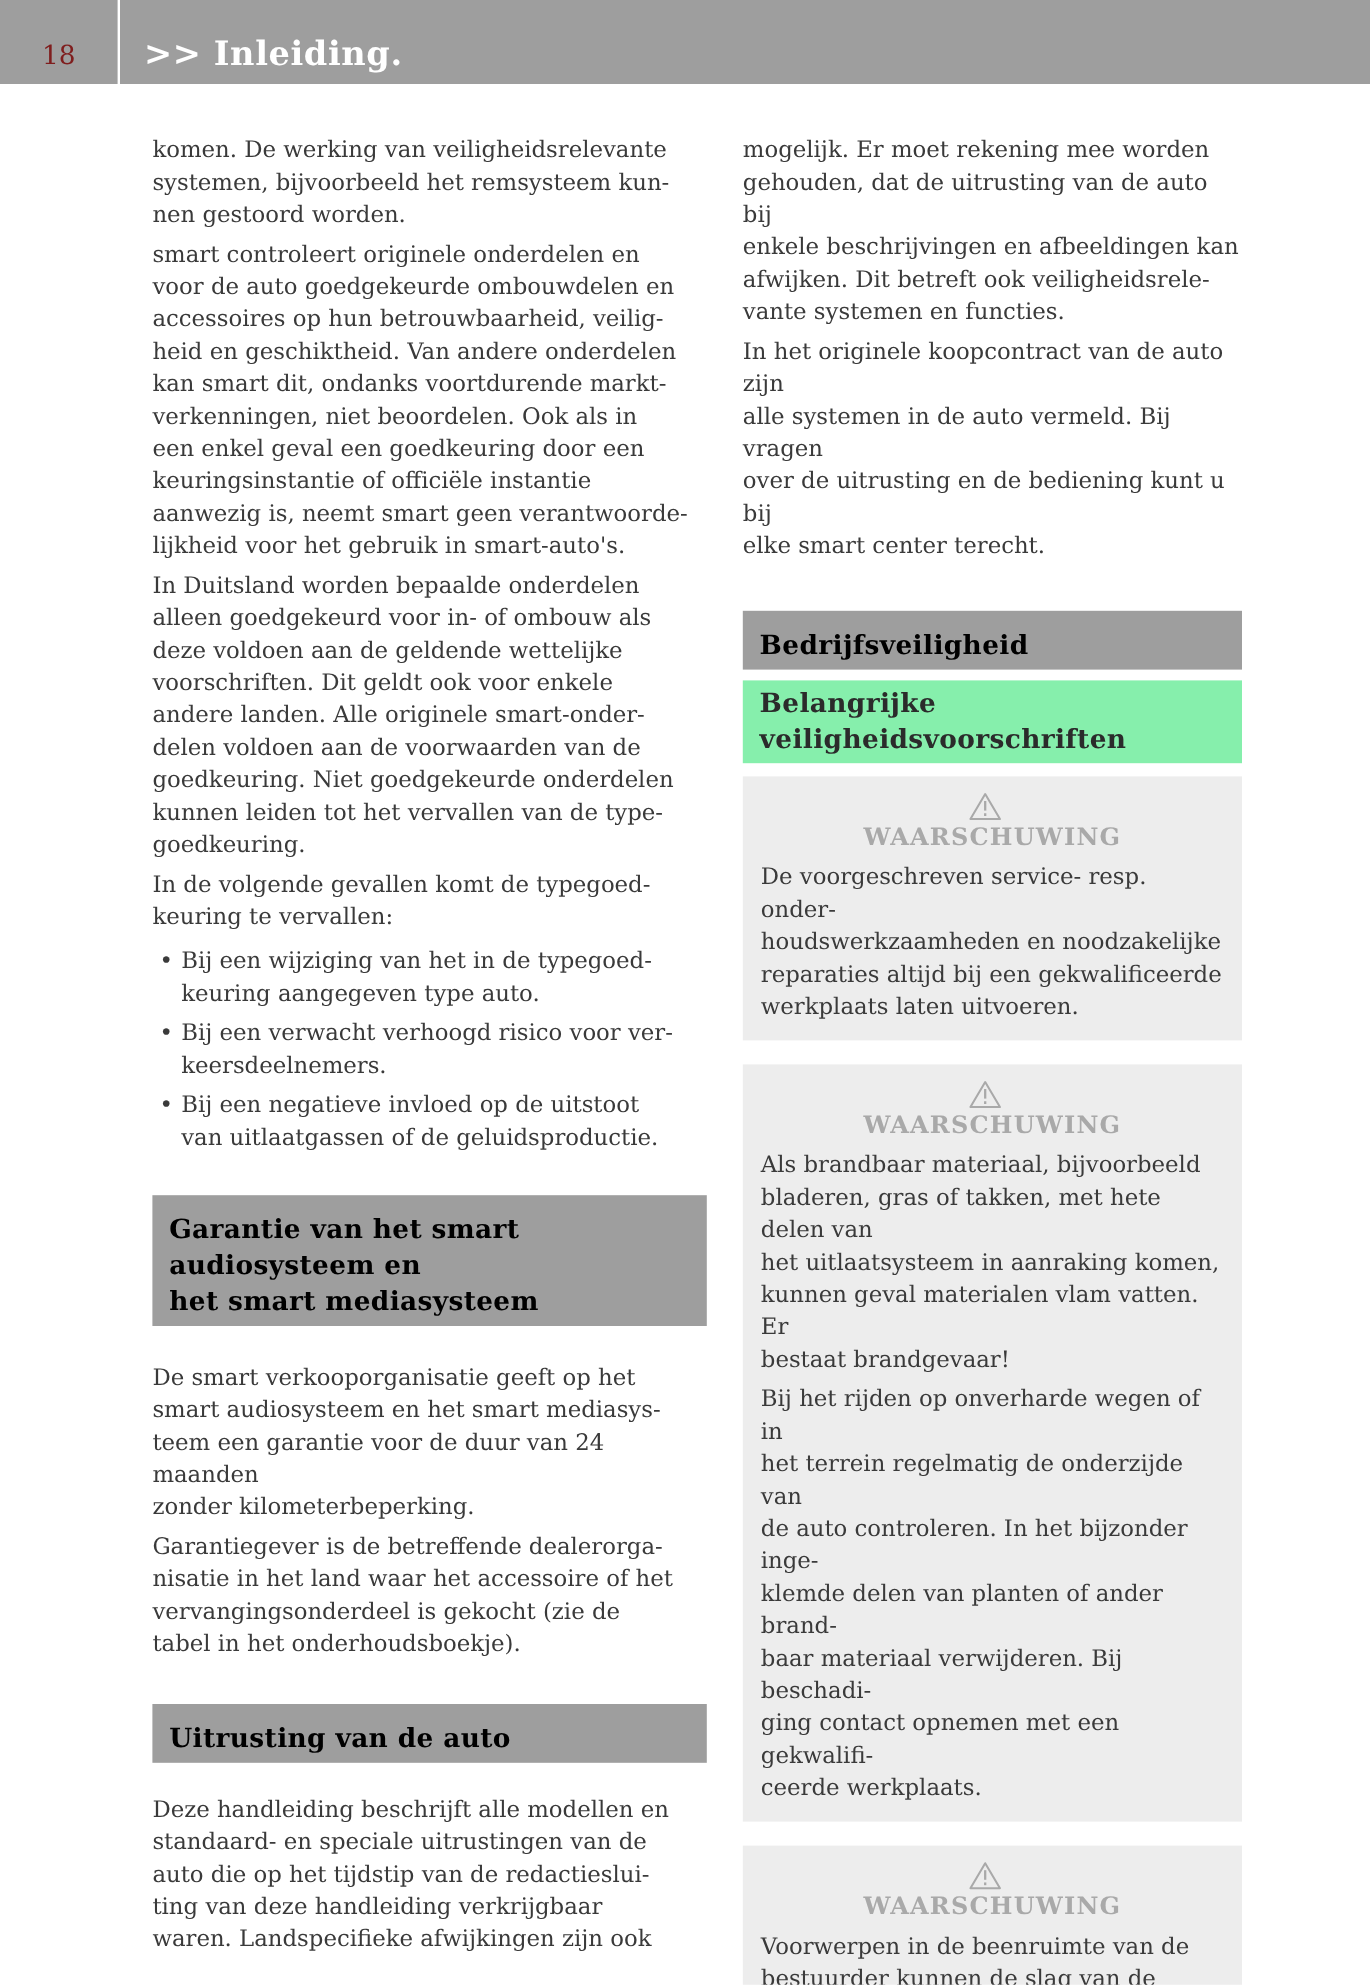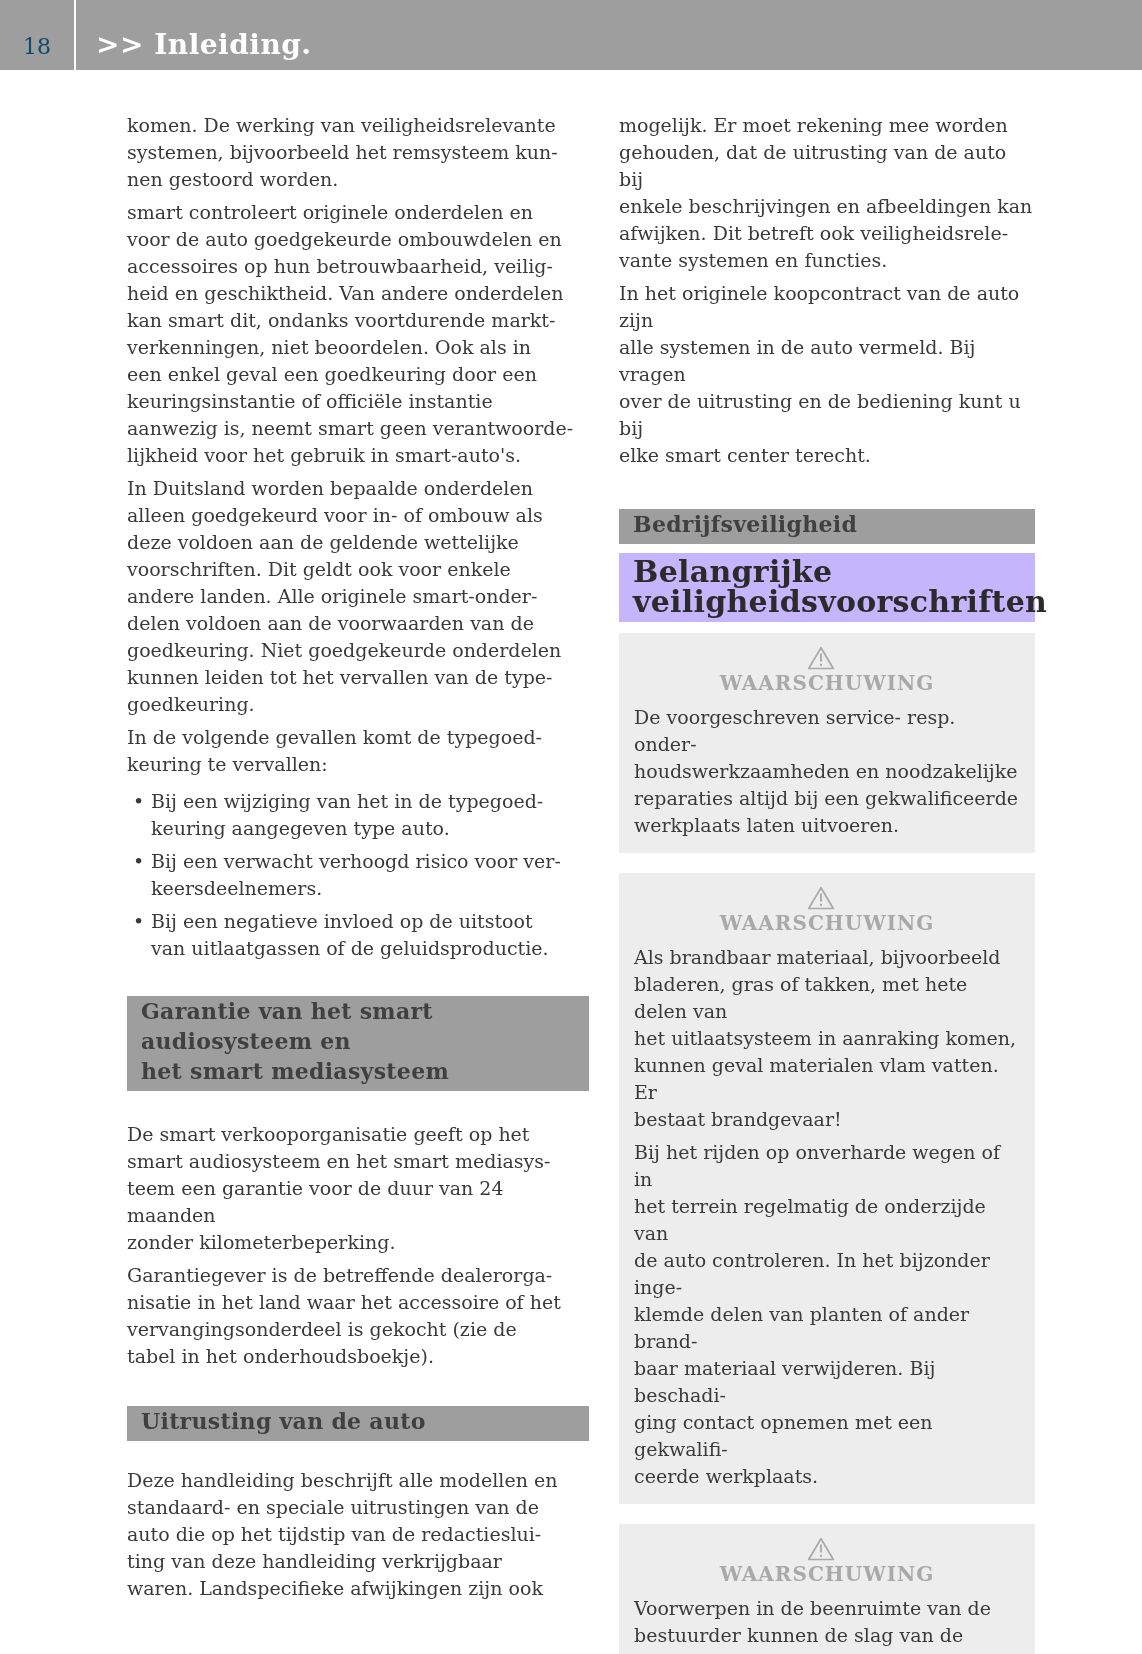--- a/index.html
+++ b/index.html
@@ -2,45 +2,45 @@
 <html><head>
 <meta charset="utf-8">
 <style>
   html,body{margin:0;padding:0;}
   body{
     width:1142px;height:1654px;background:#ffffff;position:relative;overflow:hidden;
     font-family:"DejaVu Serif", serif;color:#3a3a3a;
   }
   .header{height:70px;background:#9e9e9e;display:flex;align-items:stretch;}
   .pagenum{
-    width:76px;flex:none;border-right:2px solid #ffffff;box-sizing:border-box;
-    color:#0c4a6e;font-size:22px;display:flex;justify-content:center;align-items:flex-end;
+    width:100px;flex:none;border-right:2px solid #ffffff;box-sizing:border-box;
+    color:#7f1d1d;font-size:22px;display:flex;justify-content:center;align-items:flex-end;
     padding-bottom:11px;
   }
   .chapter{
     color:#ffffff;font-weight:bold;font-size:28px;display:flex;align-items:flex-end;
     padding:0 0 9px 20px;letter-spacing:0.5px;
   }
   .main{display:flex;padding-left:80px;padding-top:42px;margin-left:47px;}
   .col-left{width:462px;flex:none;margin-right:30px;}
   .col-right{width:416px;flex:none;}
   p.body{font-size:19px;line-height:27px;margin:0 0 6px 0;white-space:pre-line;}
   ul.bullets{list-style:none;margin:10px 0 0 0;padding:0;}
   li.bullet{display:flex;margin-bottom:6px;}
   .bullet-marker{width:24px;flex:none;padding-left:6px;box-sizing:border-box;font-size:19px;line-height:27px;}
   .bullet-text{font-size:19px;line-height:27px;white-space:pre-line;}
   .bar{
-    background:#9e9e9e;color:#404040;font-weight:bold;font-size:22px;line-height:30px;
-    padding:0 10px 5px 14px;white-space:pre-line;letter-spacing:0.3px;
+    background:#9e9e9e;color:#000000;font-weight:bold;font-size:22px;line-height:30px;
+    padding:14px 10px 5px 14px;white-space:pre-line;letter-spacing:0.3px;
   }
   .bar-garantie{margin-top:34px;margin-bottom:30px;}
   .bar-uitrusting{margin-top:36px;margin-bottom:26px;}
   .bar-bedrijf{margin-top:40px;}
   .subbar{
-    background:#c4b5fd;color:#2b2b2b;font-weight:bold;font-size:30px;line-height:30px;
+    background:#86efac;color:#2b2b2b;font-weight:bold;font-size:22px;line-height:30px;
     padding:4px 10px 5px 14px;margin-top:9px;letter-spacing:0.3px;
   }
   .warnbox{background:#ededed;padding:12px 15px 14px 15px;margin-top:20px;}
   .warnbox.first{margin-top:11px;}
   .warnbox p.body:last-child{margin-bottom:0;}
   .warnhead{display:flex;align-items:center;margin-bottom:9px;flex-direction:column;}
   .warnicon{width:28px;height:26px;margin-right:13px;flex:none;}
   .warnlabel{color:#a9a9a9;font-weight:bold;font-size:20px;letter-spacing:1px;}
 </style>
 </head>

